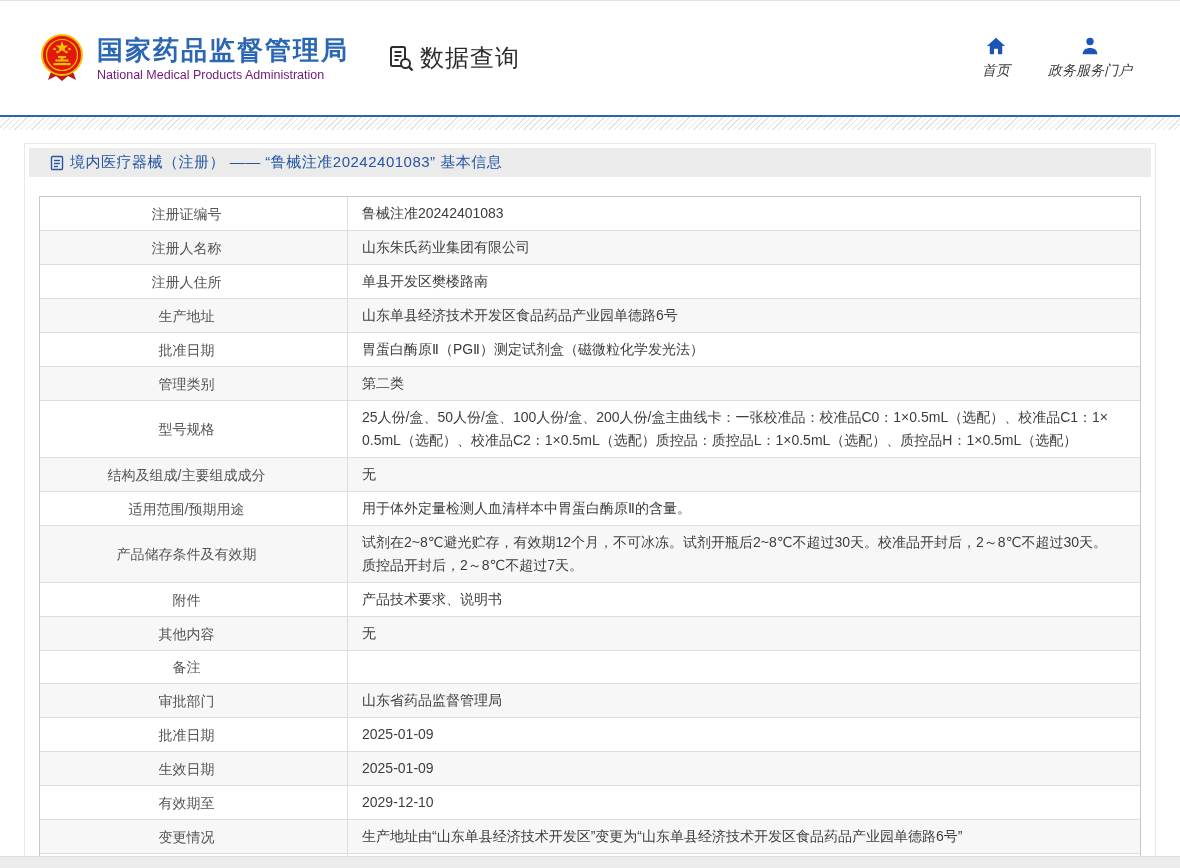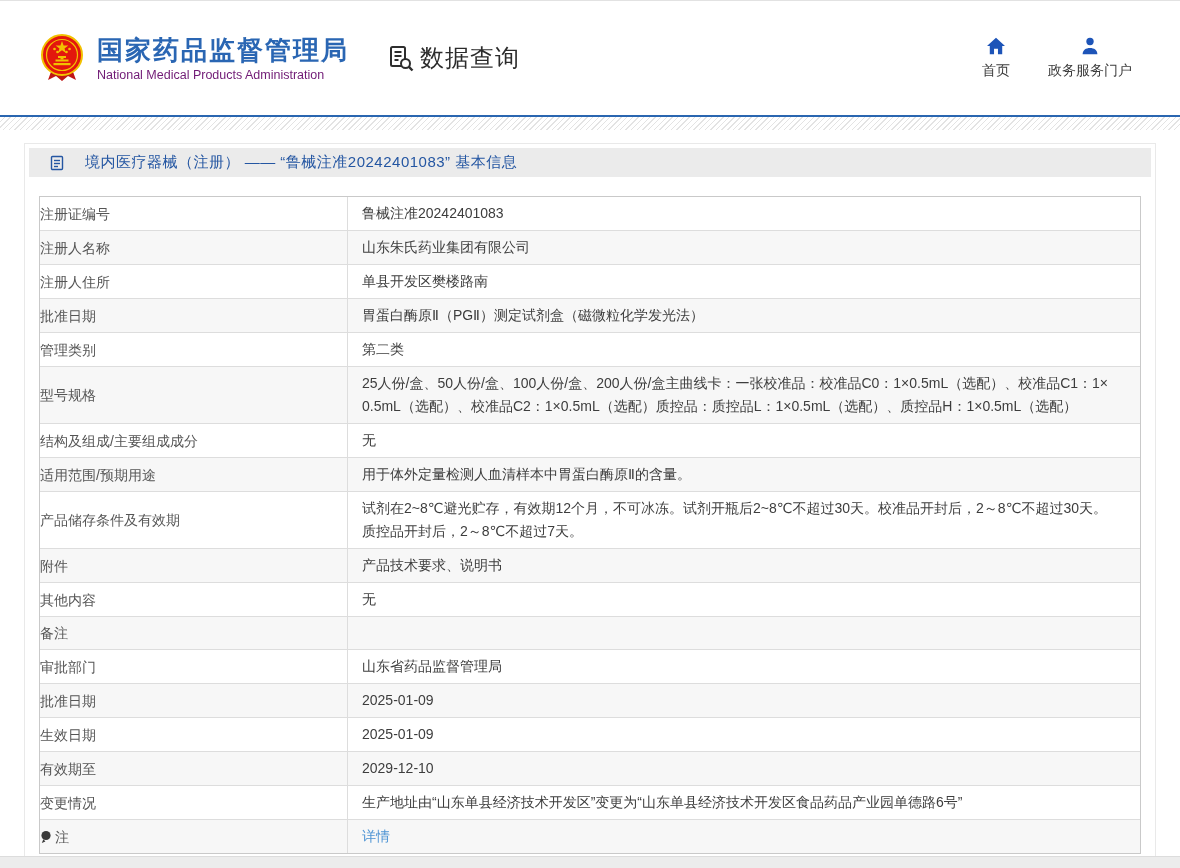--- a/index.html
+++ b/index.html
@@ -10,44 +10,44 @@
   }
   
   .header{height:114px;display:flex;align-items:center;background:#fff;}
   .logo-block{margin-left:38px;display:flex;align-items:center;gap:11px;cursor:pointer;}
   .org-names{display:flex;flex-direction:column;gap:3px;}
   .org-cn{font-size:26px;font-weight:bold;color:#2a66b3;letter-spacing:2px;line-height:30px;}
   .org-en{font-size:12.5px;color:#701a75;line-height:14px;}
   .data-query{margin-left:38px;display:flex;align-items:center;gap:5px;cursor:pointer;}
   .data-query-label{font-size:24px;color:#2b2b2b;font-weight:500;letter-spacing:1px;}
   .header-nav{margin-left:auto;margin-right:48px;display:flex;gap:38px;}
-  .nav-item{display:flex;flex-direction:column;align-items:center;gap:7px;cursor:pointer;}
+  .nav-item{display:flex;flex-direction:column;align-items:center;gap:7px;cursor:pointer;font-style:italic;}
   .nav-item .nav-label{font-size:14px;color:#3c3c3c;white-space:nowrap;}
   .blue-line{height:2px;background:#2a66b0;}
   .hatch-band{height:13px;background:repeating-linear-gradient(135deg,#ffffff 0px,#ffffff 3px,#e3e3e3 3px,#e3e3e3 4px);}
   
   .container{
     margin:13px 24px 0 24px;background:#fff;border:1px solid #e9e9e9;
     padding:4px 4px 8px 4px;
   }
   .section-bar{
     background:#ebebeb;height:29px;display:flex;align-items:center;
-    padding-left:21px;gap:21px;
+    padding-left:21px;gap:6px;
   }
   .section-title{font-size:15px;color:#2456a2;letter-spacing:0.5px;}
   
   .table{
     margin:19px 10px 0 10px;border:1px solid #c9c9c9;
     font-size:14px;
   }
   .row{display:flex;min-height:32px;align-items:stretch;background:#fff;}
   .row:nth-child(even){background:#f7f7f7;}
   .row + .row{border-top:1px solid #ddd;}
   .cell-label{
-    width:293px;flex:0 0 293px;display:flex;align-items:center;justify-content:flex-start;
+    width:293px;flex:0 0 293px;display:flex;align-items:center;justify-content:center;
     padding-right:14px;color:#555;border-right:1px solid #ddd;gap:3px;
     text-align:right;line-height:22px;
   }
   .cell-value{
     flex:1;display:flex;align-items:center;padding:5px 24px 5px 14px;
     color:#3d3d3d;line-height:23px;word-break:break-all;
   }
   .cell-value a{color:#4e94d4;text-decoration:none;}
   
   .footer-strip{
@@ -153,20 +153,28 @@
       <div class="row">
         <div class="cell-label">
           <span>注册人住所</span>
         </div>
         <div class="cell-value">
           <span>单县开发区樊楼路南</span>
         </div>
       </div>
       <div class="row">
         <div class="cell-label">
+          <span>生产地址</span>
+        </div>
+        <div class="cell-value">
+          <span>山东单县经济技术开发区食品药品产业园单德路6号</span>
+        </div>
+      </div>
+      <div class="row">
+        <div class="cell-label">
           <span>批准日期</span>
         </div>
         <div class="cell-value">
           <span>胃蛋白酶原Ⅱ（PGⅡ）测定试剂盒（磁微粒化学发光法）</span>
         </div>
       </div>
       <div class="row">
         <div class="cell-label">
           <span>管理类别</span>
         </div>

